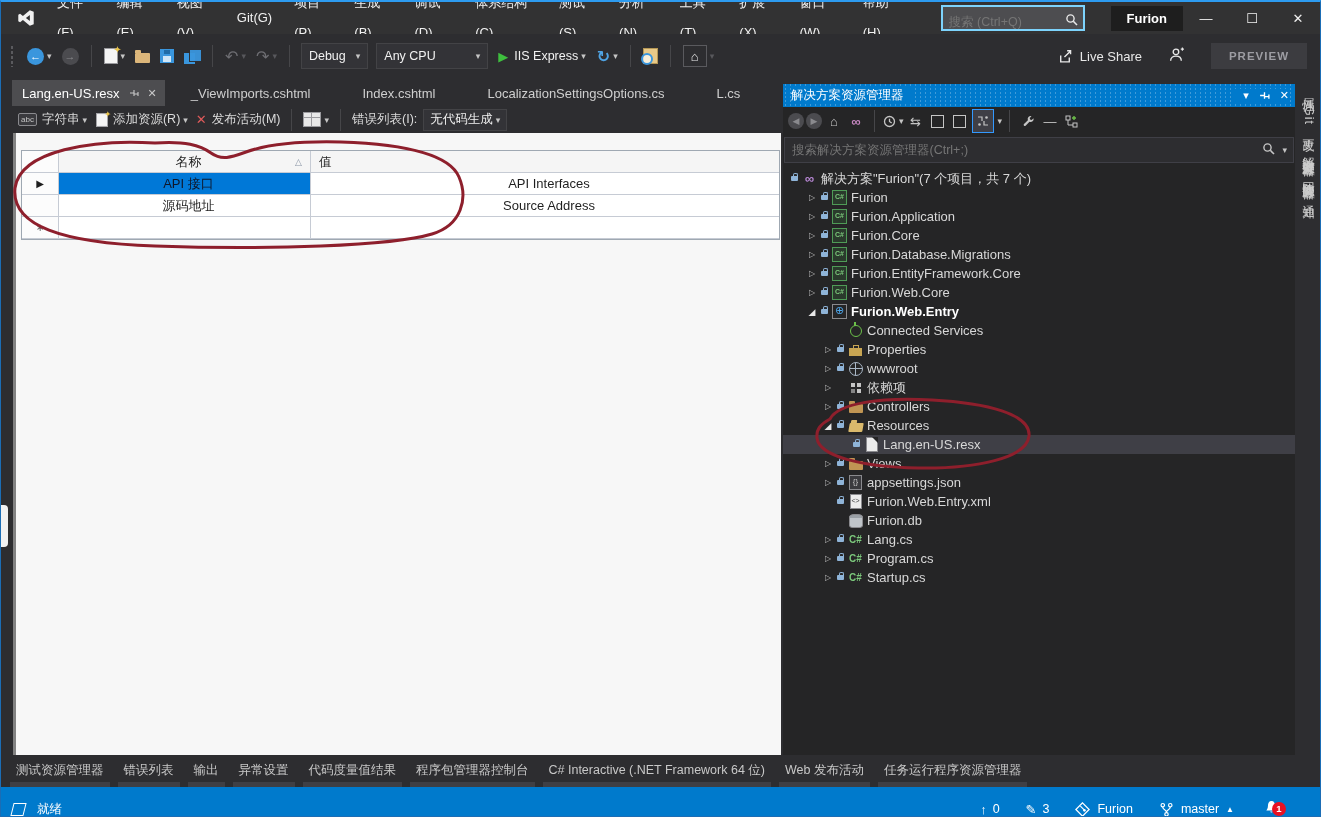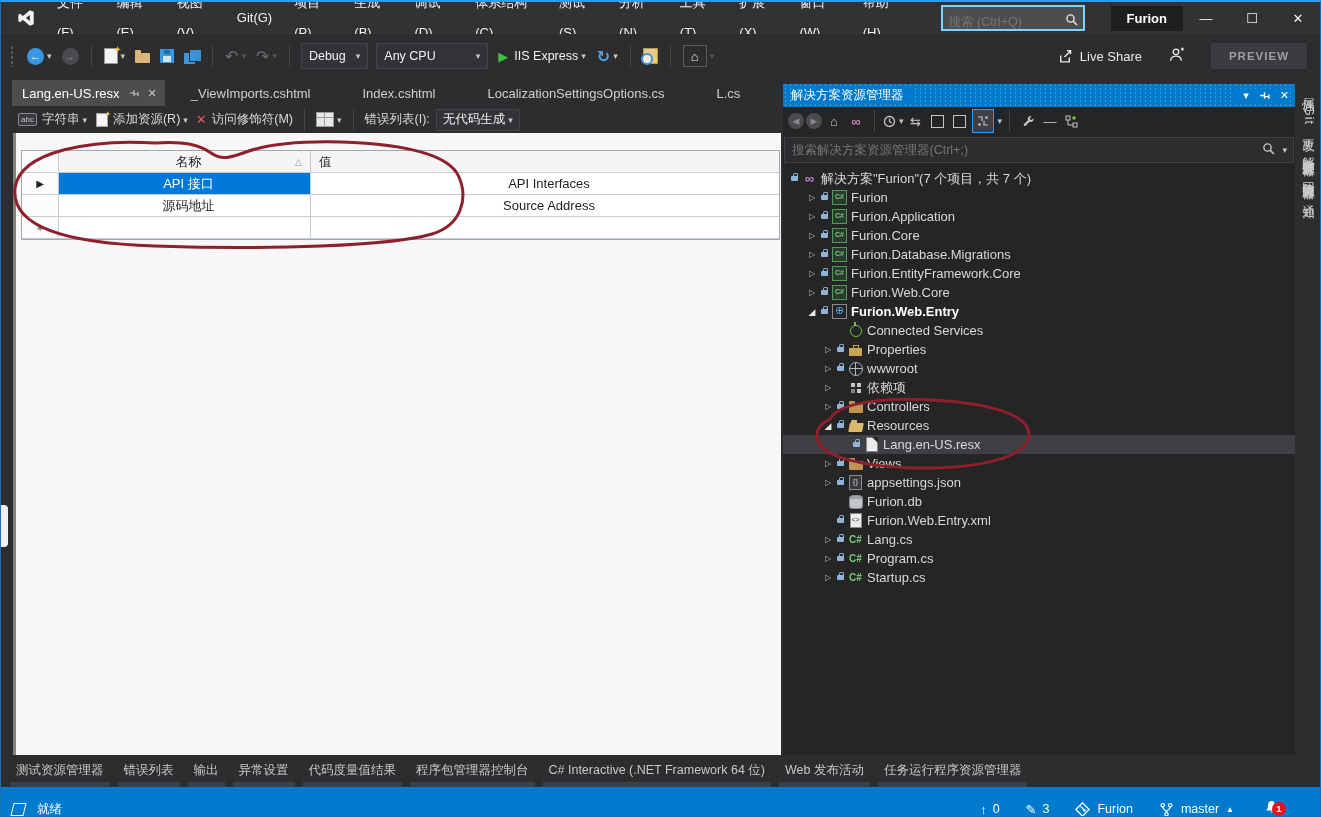--- a/index.html
+++ b/index.html
@@ -83,21 +83,21 @@
   .side-flap{position:absolute;left:0;top:505px;width:8px;height:42px;background:#F2F2F2;border-radius:0 4px 4px 0;}
   .grid{position:absolute;left:5px;top:17px;width:757px;border:1px solid #9FA8B2;background:#FFF;color:#1E1E1E;}
   .grow{display:flex;height:22px;line-height:22px;}
   .gcell{border-right:1px solid #C6CBD4;border-bottom:1px solid #C6CBD4;overflow:hidden;white-space:nowrap;}
   .gsel{width:36px;flex:none;text-align:center;color:#1E1E1E;font-size:10px;background:#FCFCFC;}
   .gname{width:243px;flex:none;padding-left:8px;}
   .gval{flex:1;padding-left:8px;border-right:none;}
   .ghead{background:#F5F5F5;font-size:12.5px;}
   .ghead .gname{position:relative;}
   .sort-arrow{position:absolute;right:8px;top:0;color:#8A95A5;font-size:9px;}
-  .gname.selected{background:#0078D7;color:#ffffff;}
+  .gname.selected{background:#0078D7;color:#0f172a;}
   .gval.strong, .gname{font-size:13px;text-align:center;}
 
   
   .sln-panel{position:absolute;left:783px;top:84px;width:512px;height:671px;background:#252526;display:flex;flex-direction:column;}
   .sln-title{height:23px;background:#007ACC;color:#FFFFFF;display:flex;align-items:center;padding:0 6px 0 8px;font-size:12.5px;
      background-image:radial-gradient(rgba(255,255,255,.25) .8px,transparent 1px);background-size:5px 4px;background-position:170px 3px;}
   .sln-title .ttl{background:#007ACC;padding-right:10px;}
   .sln-title .ticons{margin-left:auto;display:flex;align-items:center;background:#007ACC;}
   .sln-title .ticons span{margin-left:10px;font-size:11px;color:#FFFFFF;display:flex;align-items:center;}
   .sln-toolbar{height:28px;display:flex;align-items:center;padding:0 4px;color:#C5C5C5;}
@@ -330,21 +330,21 @@
   </span>
   <span class="rx-item">
     <span class="page-ic" style="transform:scale(.85)">
         <span class="spark">✦</span>
       </span>
     <span style="margin-left:4px">添加资源(R)</span>
     <span class="caret">▾</span>
   </span>
   <span class="rx-item">
     <span class="red-x">✕</span>
-    <span>访问修饰符(M)</span>
+    <span>发布活动(M)</span>
   </span>
   <span class="sep"></span>
   <span class="rx-item">
     <span class="grid-ic"></span>
     <span class="caret">▾</span>
   </span>
   <span class="sep"></span>
   <span class="rx-item">
     <span>错误列表(I):</span>
     <span class="rx-combo">
@@ -610,35 +610,35 @@
         <span class="lockw">
           <span class="badge-lock"></span>
         </span>
         <span class="ticow">
           <span class="tico tico-json">{}</span>
         </span>
         <span class="tlabel">appsettings.json</span>
       </div>
       <div class="tree-row" style="padding-left: 38px;">
         <span class="exp"></span>
+        <span class="lockw">
+          <span class="badge-lock"></span>
+        </span>
+        <span class="ticow">
+          <span class="tico tico-xml">&lt;&gt;</span>
+        </span>
+        <span class="tlabel">Furion.Web.Entry.xml</span>
+      </div>
+      <div class="tree-row" style="padding-left: 38px;">
+        <span class="exp"></span>
         <span class="lockw"></span>
         <span class="ticow">
           <span class="tico tico-db"></span>
         </span>
         <span class="tlabel">Furion.db</span>
-      </div>
-      <div class="tree-row" style="padding-left: 38px;">
-        <span class="exp"></span>
-        <span class="lockw">
-          <span class="badge-lock"></span>
-        </span>
-        <span class="ticow">
-          <span class="tico tico-xml">&lt;&gt;</span>
-        </span>
-        <span class="tlabel">Furion.Web.Entry.xml</span>
       </div>
       <div class="tree-row" style="padding-left: 38px;">
         <span class="exp">▷</span>
         <span class="lockw">
           <span class="badge-lock"></span>
         </span>
         <span class="ticow">
           <span class="tico tico-csfile">C#</span>
         </span>
         <span class="tlabel">Lang.cs</span>

